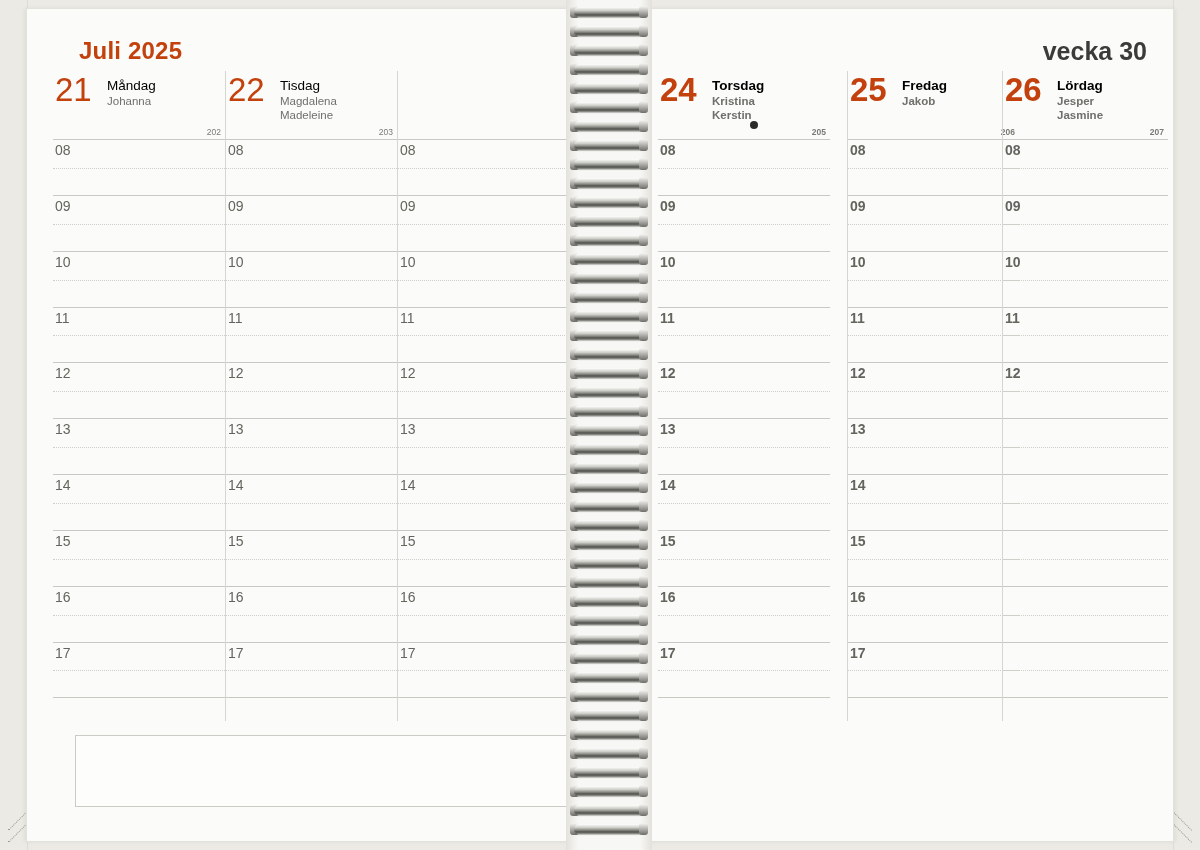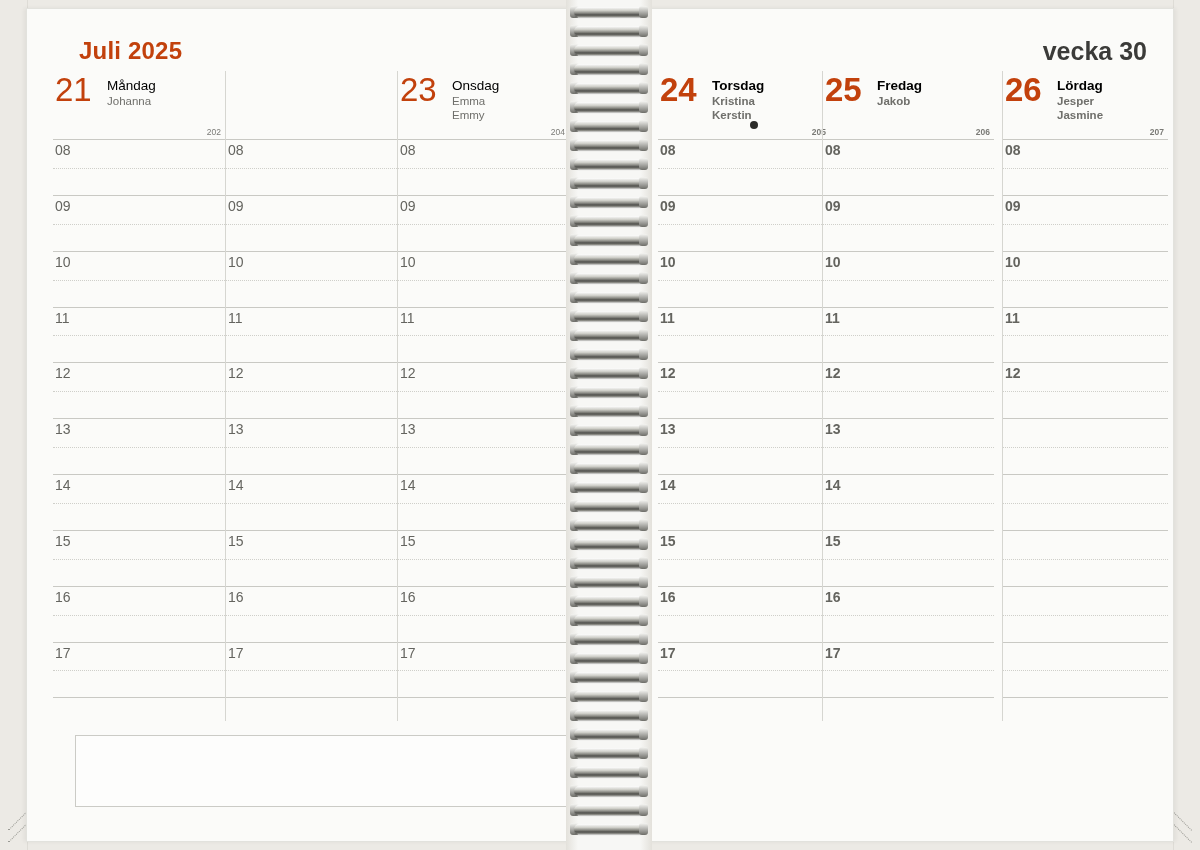--- a/index.html
+++ b/index.html
@@ -371,20 +371,26 @@
           </div>
         <div class="hourblock">
             <span class="hr">17</span>
             <span class="line-dot"></span>
             <span class="line-solid"></span>
           </div>
       </div>
     </div>
 
     <div class="daycol" style="left:198px;">
+      <div class="dayhead">
+        <div class="daynum">22</div>
+        <div class="dayname">Tisdag</div>
+        <div class="namedays">Magdalena<br>Madeleine</div>
+        <div class="daynumber-index">203</div>
+      </div>
       <div class="hourgrid">
         <div class="hourblock">
             <span class="hr">08</span>
             <span class="line-dot"></span>
             <span class="line-solid"></span>
           </div>
         <div class="hourblock">
             <span class="hr">09</span>
             <span class="line-dot"></span>
             <span class="line-solid"></span>
@@ -426,26 +432,20 @@
           </div>
         <div class="hourblock">
             <span class="hr">17</span>
             <span class="line-dot"></span>
             <span class="line-solid"></span>
           </div>
       </div>
     </div>
 
     <div class="daycol" style="left:370px;">
-      <div class="dayhead">
-        <div class="daynum">23</div>
-        <div class="dayname">Onsdag</div>
-        <div class="namedays">Emma<br>Emmy</div>
-        <div class="daynumber-index">204</div>
-      </div>
       <div class="hourgrid">
         <div class="hourblock">
             <span class="hr">08</span>
             <span class="line-dot"></span>
             <span class="line-solid"></span>
           </div>
         <div class="hourblock">
             <span class="hr">09</span>
             <span class="line-dot"></span>
             <span class="line-solid"></span>
@@ -555,21 +555,21 @@
             <span class="line-solid"></span>
           </div>
         <div class="hourblock">
             <span class="hr">17</span>
             <span class="line-dot"></span>
             <span class="line-solid"></span>
           </div>
       </div>
     </div>
 
-    <div class="daycol" style="left:226px; width:172px;text-align:center;">
+    <div class="daycol" style="left:251px; width:172px;text-align:center;">
       <div class="dayhead">
         <div class="daynum">25</div>
         <div class="dayname">Fredag</div>
         <div class="namedays">Jakob</div>
         <div class="daynumber-index">206</div>
       </div>
       <div class="hourgrid">
         <div class="hourblock">
             <span class="hr">08</span>
             <span class="line-dot"></span>

